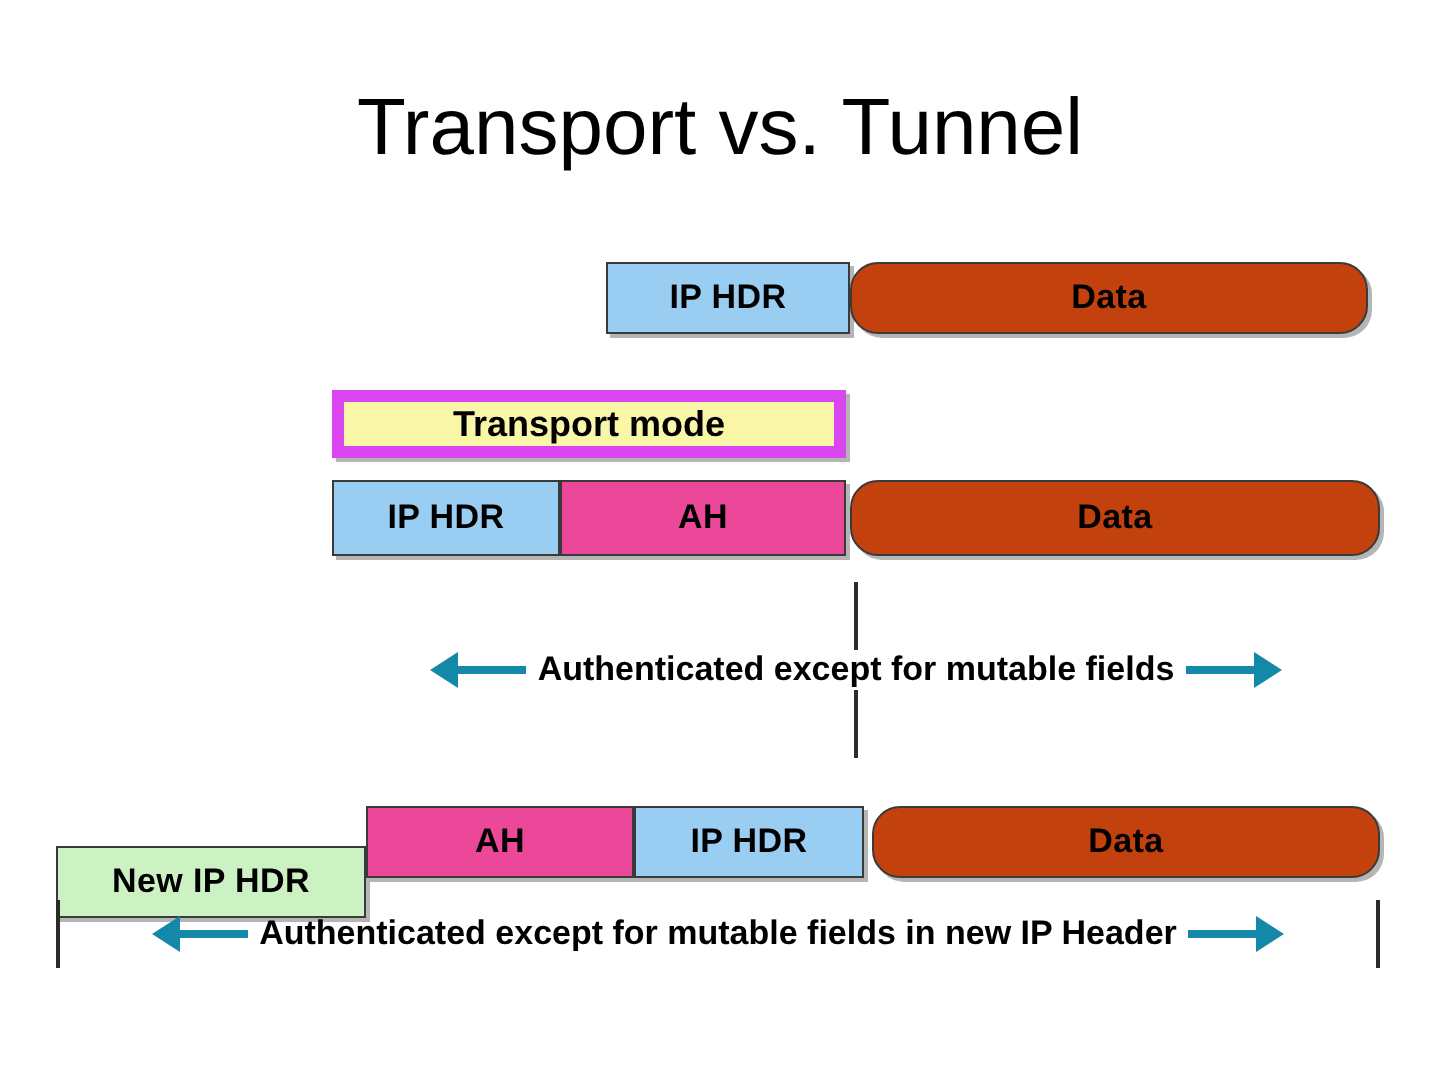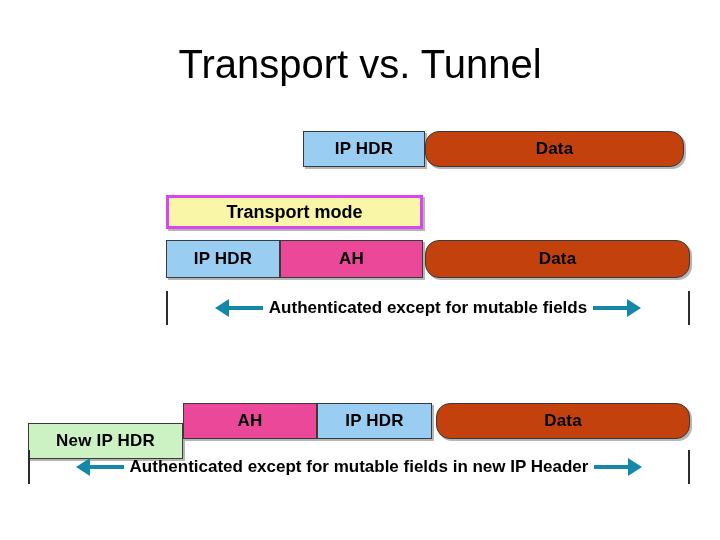--- a/index.html
+++ b/index.html
@@ -54,21 +54,21 @@
   }
   .pkt.blue   { background: #9ACDF2; }
   .pkt.data   { background: #c2410c; border-radius: 14px; }
   .pkt.ah     { background: #ec4899; }
   .pkt.green  { background: #CCF2C4; margin-top: 20px; }
 
   
   .modebox {
     position: absolute;
     box-sizing: border-box;
-    border: 3px solid #d946ef;
+    border: 6px solid #d946ef;
     display: flex;
     align-items: center;
     justify-content: center;
     font-size: 18px;
     font-weight: bold;
     color: #000000;
     white-space: nowrap;
     box-shadow: 2px 2px 0 rgba(120,120,120,0.55);
   }
   .modebox.yellow { background: #FAF6A8; }
@@ -142,21 +142,21 @@
   <div class="pkt data" style="left:425px; top:131px; width:259px; height:36px;">Data</div>
 
   <div class="modebox yellow" style="left:166px; top:195px; width:257px; height:34px;">Transport mode</div>
 
   <div class="pkt blue" style="left:166px; top:240px; width:114px; height:38px;">IP HDR</div>
 
   <div class="pkt ah" style="left:280px; top:240px; width:143px; height:38px;">AH</div>
 
   <div class="pkt data" style="left:425px; top:240px; width:265px; height:38px;">Data</div>
 
-  <div class="annot" id="annot-transport" style="left:166px; top:291px; width:524px;">
+  <div class="annot" id="annot-transport" style="left:166px; top:291px; width:524px;flex-direction:column;">
     <div class="tick"></div>
     <div class="arrowwrap">
       <div class="arrowleft">
         <div class="head left"></div>
         <div class="bar"></div>
       </div>
       <div class="alabel">Authenticated except for mutable fields</div>
       <div class="arrowright">
         <div class="bar"></div>
         <div class="head right"></div>

